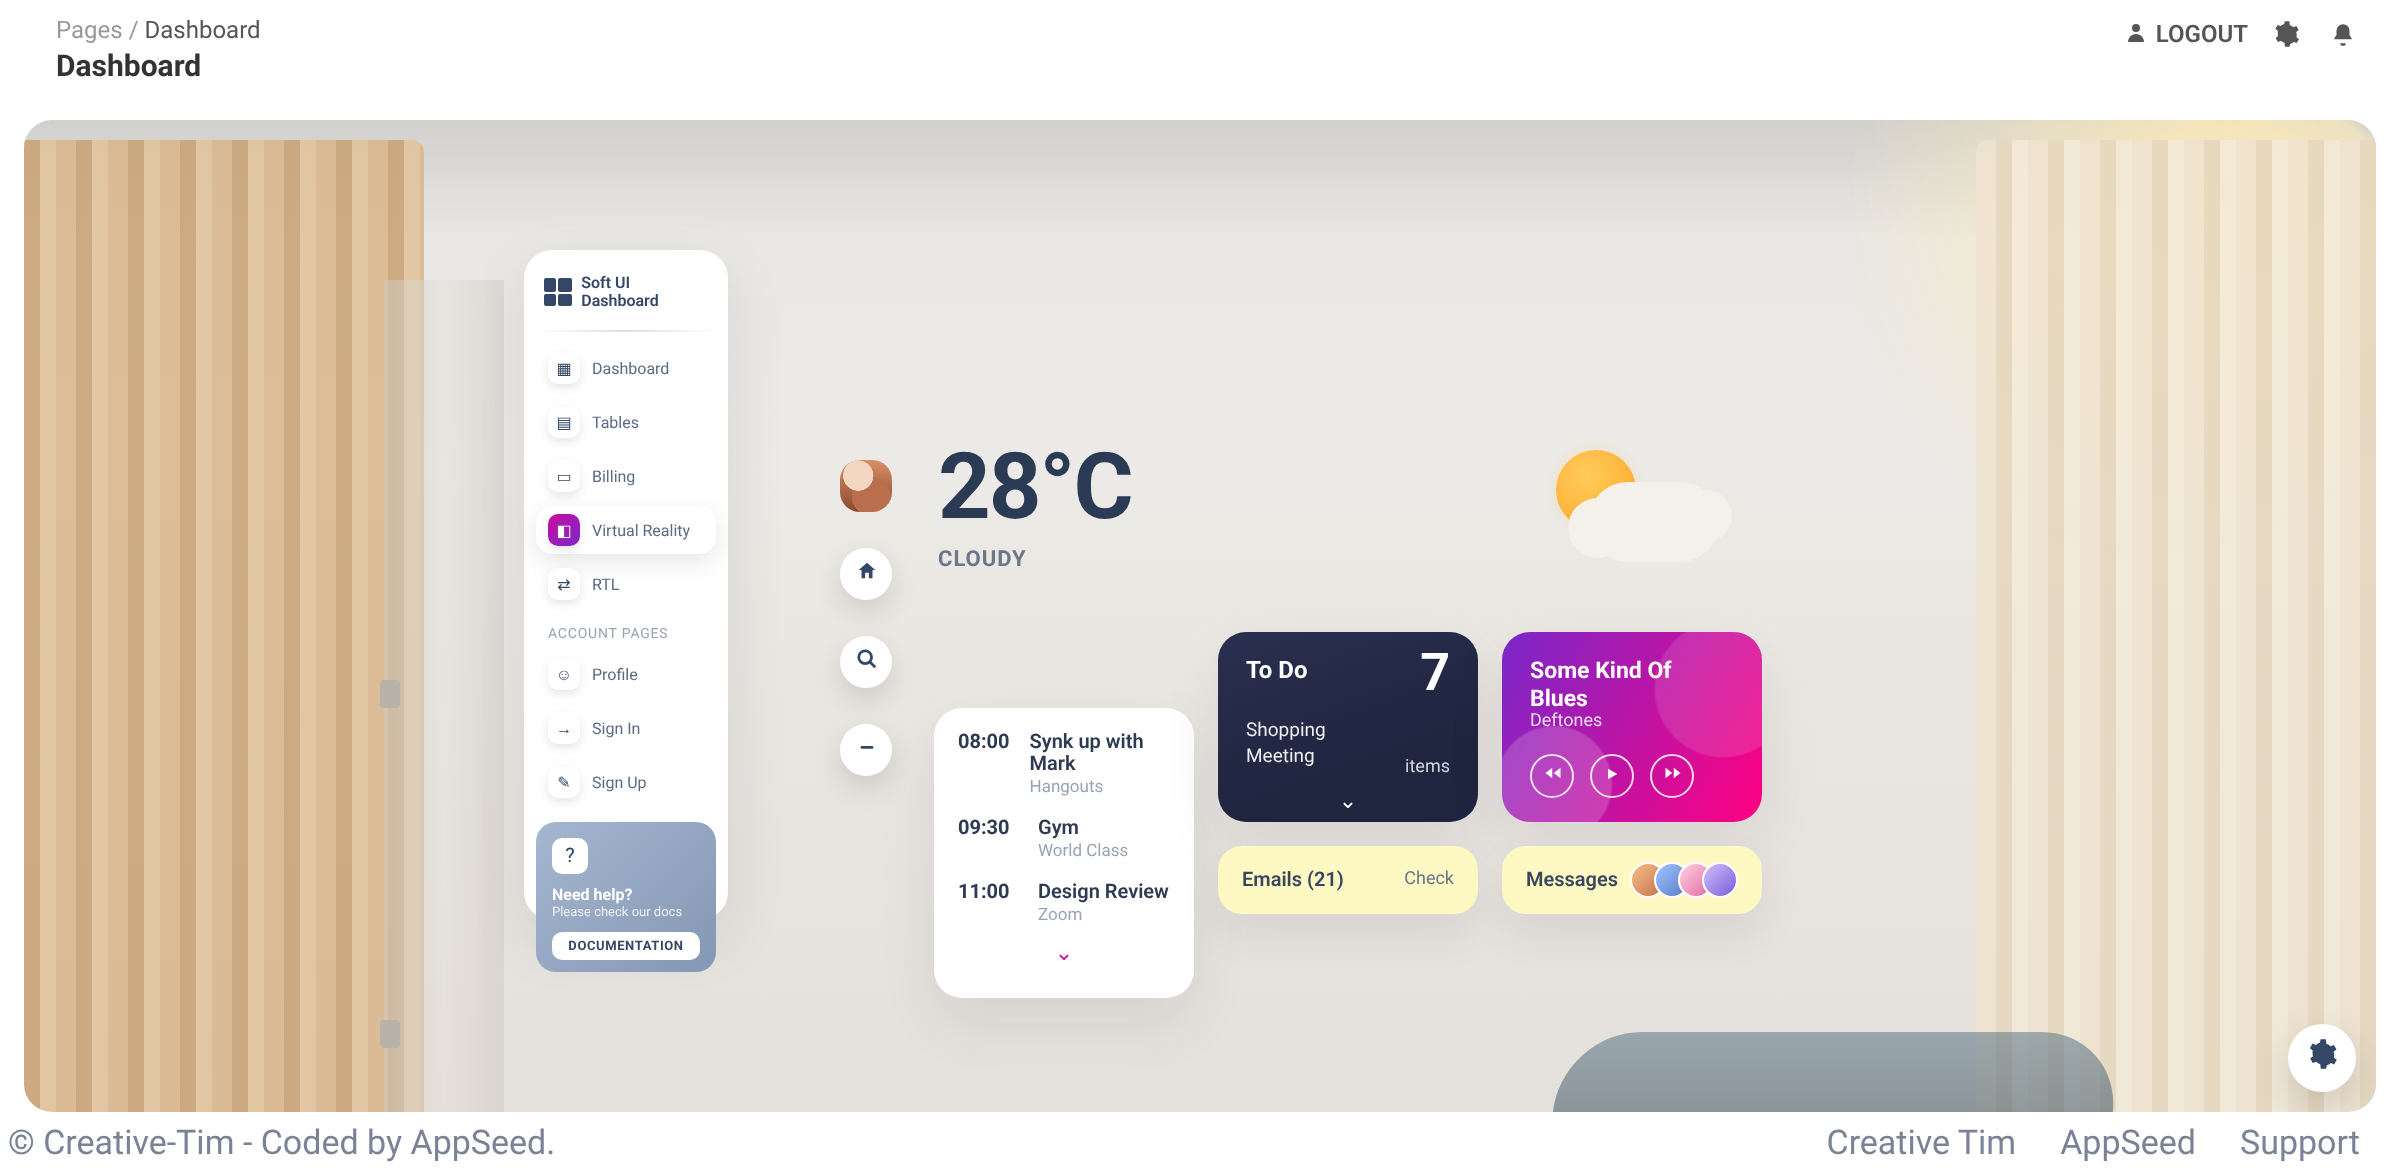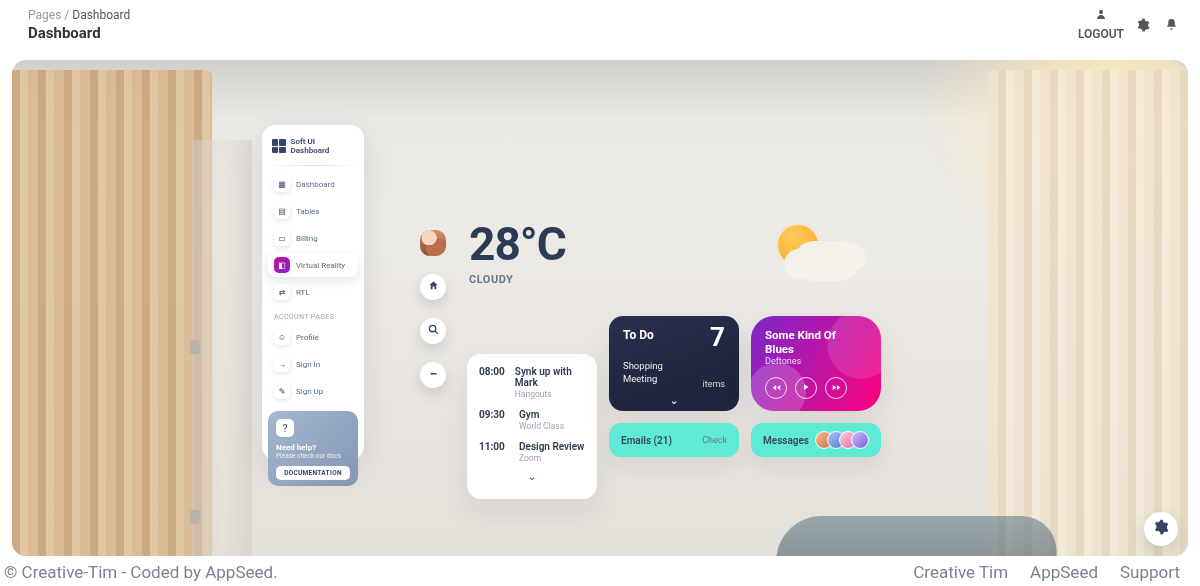--- a/index.html
+++ b/index.html
@@ -11,21 +11,21 @@
   .crumbs { font-size: 12px; color:#999; }
   .crumbs .cur { color:#555; }
   .page-title { font-size: 15px; font-weight: 700; color:#333; margin-top:2px;}
   .top-right { position: absolute; right: 20px; top: 8px; display: flex; align-items:center; gap:10px;}
   .search { position: relative; }
   .search input{
     width: 140px; height: 28px; border:1px solid #d6d9e0; border-radius:6px;
     padding: 0 10px 0 28px; font-size:12px; color:#666; outline:none;
   }
   .search .mag{ position:absolute; left:8px; top:6px; font-size:12px; color:#666;}
-  .user-btn { display:flex; align-items:center; gap:4px; font-size:12px; font-weight:600; color:#555; cursor:pointer;flex-direction:column;}
+  .user-btn { display:flex; align-items:center; gap:4px; font-size:12px; font-weight:600; color:#555; cursor:pointer;}
   .icon-btn { width:18px; height:18px; display:flex; align-items:center; justify-content:center; color:#555; cursor:pointer; font-size:13px;}
 
   
   .hero {
     position: absolute; left:12px; right:12px; top:60px; bottom:30px;
     border-radius:14px; overflow:hidden;
   }
   .wall { position:absolute; inset:0;
     background: linear-gradient(180deg,#e9e7e4 0%, #eceae6 35%, #e4e0da 100%);
   }
@@ -160,41 +160,40 @@
   }
   .todo .tt{ font-size:12px; font-weight:700;}
   .todo .big{ position:absolute; right:14px; top:6px; font-size:26px; font-weight:700;}
   .todo .unit{ position:absolute; right:14px; top:36px; font-size:9px; opacity:.8;margin-top:27px;}
   .todo .list{ position:absolute; left:14px; top:44px; font-size:9.5px; line-height:1.35; opacity:.92;}
   .todo .tchev{ position:absolute; left:0; right:0; bottom:4px; text-align:center; font-size:11px; cursor:pointer;}
   
   .music{
     height:95px; color:#fff; padding:12px 14px; position:relative; overflow:hidden;
     background: linear-gradient(120deg,#7928ca 0%, #ff0080 100%);
-    border-radius: 23px;
   }
   .music::after{
     content:""; position:absolute; inset:0;
     background:
       radial-gradient(circle at 20% 80%, rgba(255,255,255,.18) 0 22%, transparent 23%),
       radial-gradient(circle at 85% 30%, rgba(255,255,255,.12) 0 26%, transparent 27%);
     pointer-events:none;
   }
   .music .mt{ font-size:11.5px; font-weight:700; position:relative; z-index:1;}
   .music .ma{ font-size:9px; opacity:.85; position:relative; z-index:1;}
   .music .ctrls{ position:absolute; left:14px; bottom:12px; display:flex; gap:8px; z-index:1;}
   .mbtn{
     width:22px; height:22px; border-radius:50%; border:1.2px solid rgba(255,255,255,.85);
     display:flex; align-items:center; justify-content:center; font-size:9px; cursor:pointer;
   }
 
   
   .smallcards{ position:absolute; left:597px; top:363px; display:flex; gap:12px;}
   .scard{
-    width:130px; height:34px; border-radius:12px; background:#5eead4;
+    width:130px; height:34px; border-radius:12px; background:#fef9c3;
     box-shadow:0 10px 22px rgba(20,20,50,.08);
     display:flex; align-items:center; justify-content:space-between;
     padding:0 12px; font-size:10px; color:#3a4560;
   }
   .scard .lbl{ font-weight:600;}
   .scard .act{ font-size:9px; color:#68748c; cursor:pointer;}
   .avstack{ display:flex; }
   .avstack .a{
     width:18px; height:18px; border-radius:50%; margin-left:-6px; border:1.5px solid #fff;
     background:linear-gradient(135deg,#f5c089,#c86f49);

